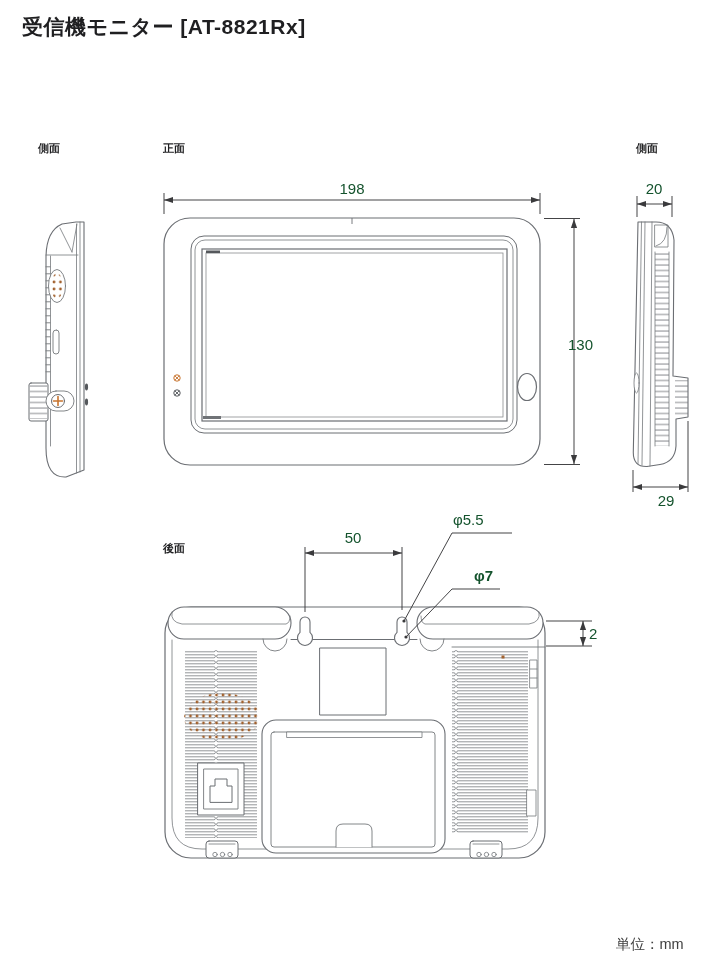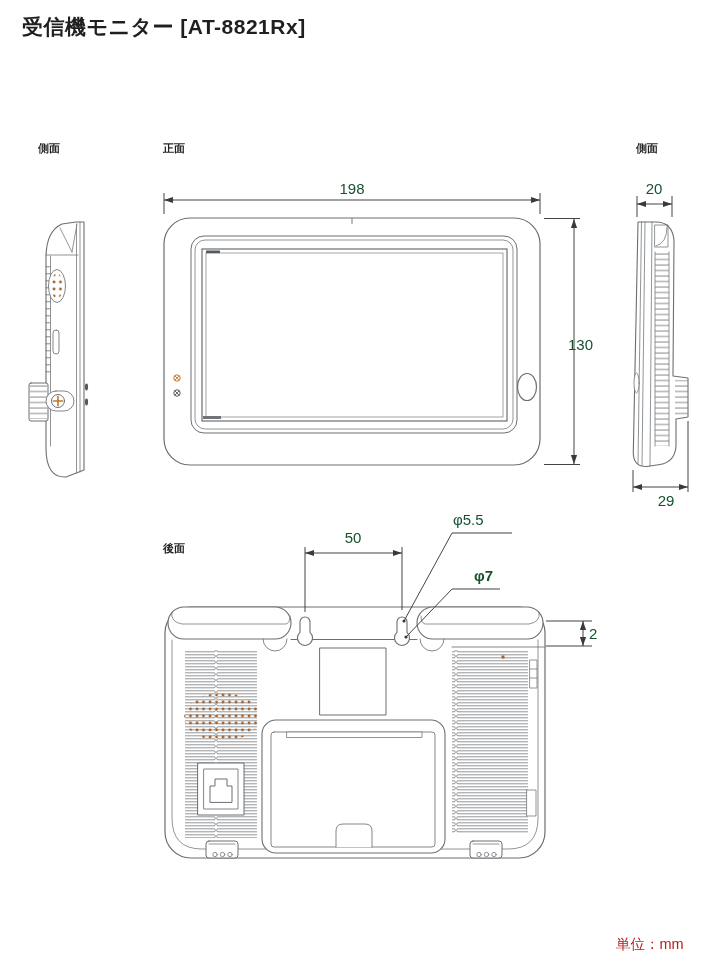--- a/index.html
+++ b/index.html
@@ -5,21 +5,21 @@
   html,body{margin:0;padding:0;}
   body{
     width:720px;height:976px;background:#ffffff;position:relative;overflow:hidden;
     font-family:"Liberation Sans","DejaVu Sans",sans-serif;
   }
   .txt{position:absolute;white-space:nowrap;color:#1f1f21;}
   .title{font-size:21px;font-weight:700;letter-spacing:0.5px;}
   .viewlbl{font-size:11px;font-weight:700;}
   .dim{font-size:15px;color:#14532d;}
   .dim.center{transform:translateX(-50%);}
-  .unit{font-size:14.5px;color:#b91c1c;}
+  .unit{font-size:14.5px;color:#404040;}
   svg{position:absolute;left:0;top:0;}
 </style>
 </head>
 <body>
 
 <svg width="720" height="976" viewBox="0 0 720 976">
   <defs>
     <marker id="ah" viewBox="0 0 10 8" markerWidth="10" markerHeight="8" refX="9.5" refY="4" orient="auto-start-reverse" markerUnits="userSpaceOnUse">
       <path d="M0.5,0.9 L9.5,4 L0.5,7.1 Z" fill="#3a3a3c"></path>
     </marker>

